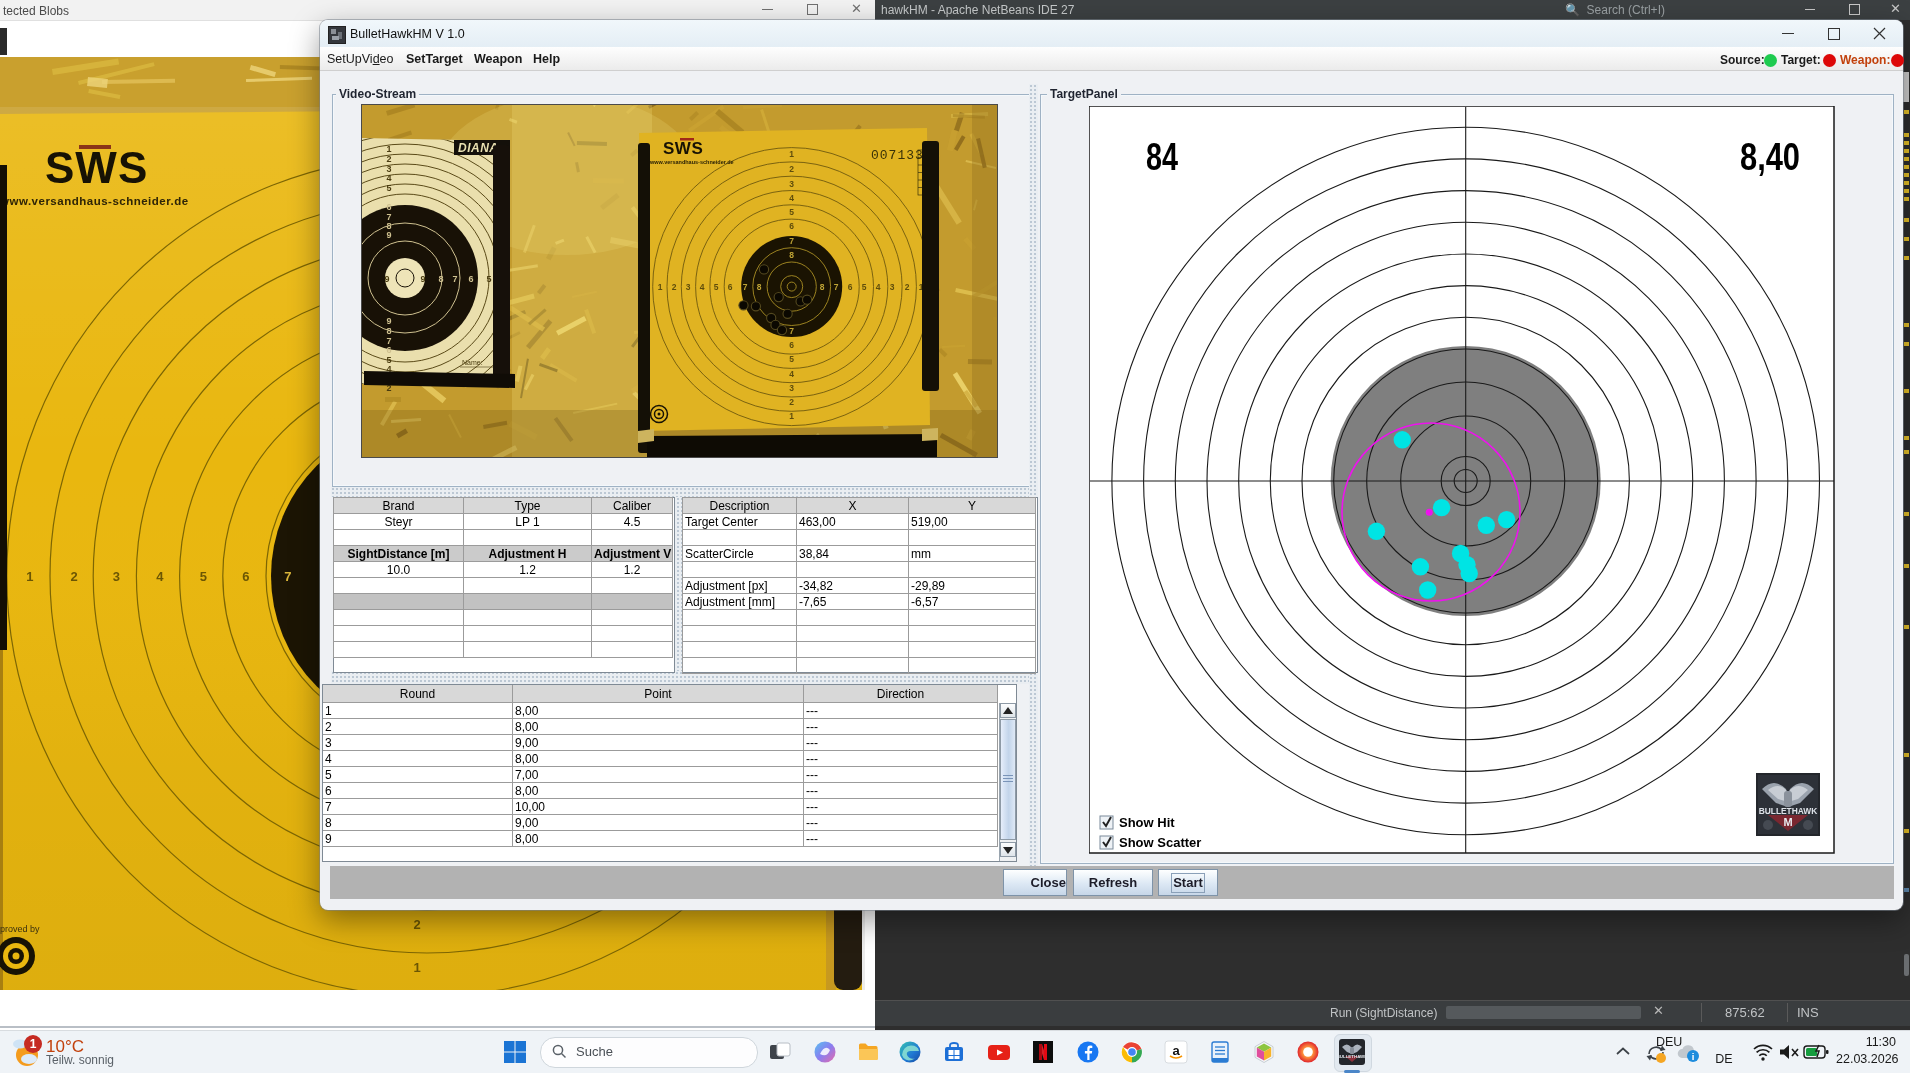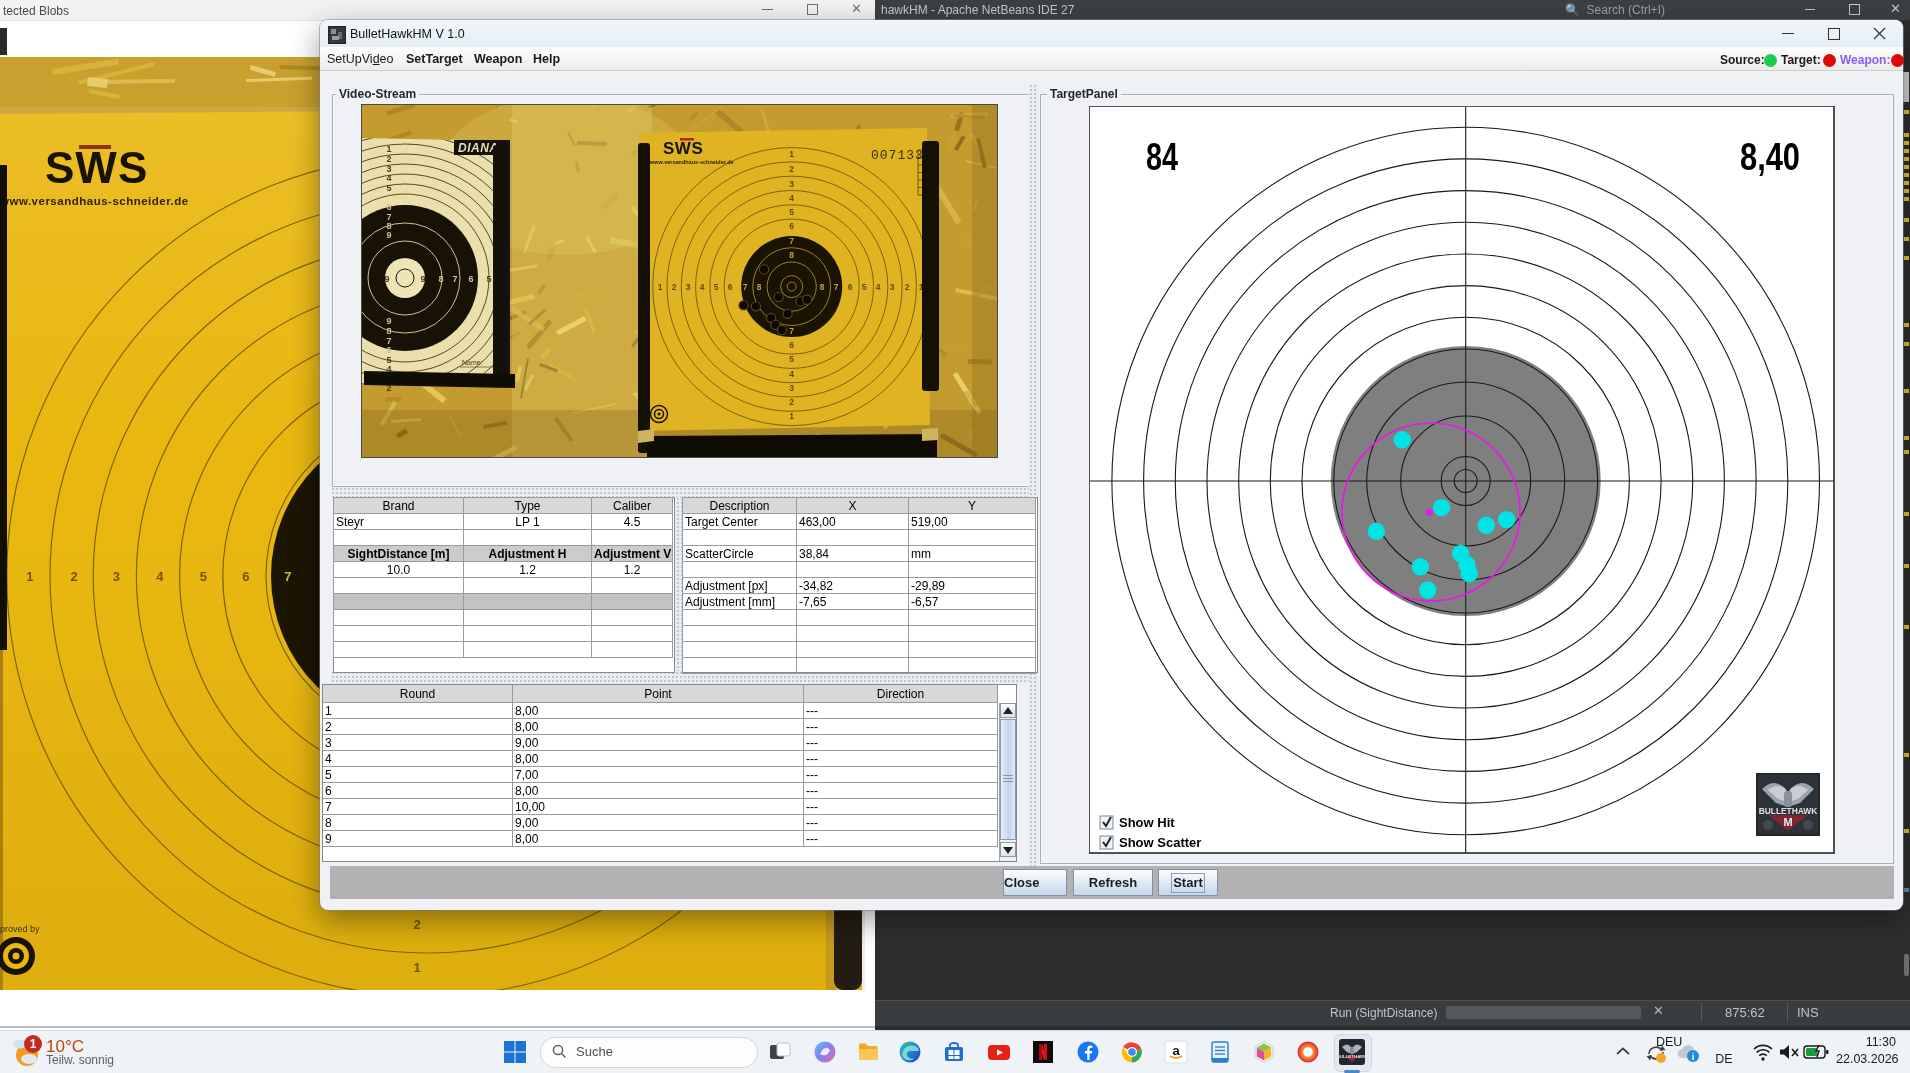--- a/index.html
+++ b/index.html
@@ -158,21 +158,21 @@
 
  <div class="a" style="left:0;top:27px;width:1583px;height:23px;background:linear-gradient(#fefefe,#ebebeb);border-bottom:1px solid #cfcfcf"></div>
  <div class="tx" style="left:7px;top:32px;font-size:12.5px;font-weight:normal;color:#1a1a1a">SetUpVi<span style="text-decoration:underline">d</span>eo</div>
  <div class="tx" style="left:86px;top:32px;font-size:12.5px;font-weight:bold;color:#1a1a1a">SetTarget</div>
  <div class="tx" style="left:154px;top:32px;font-size:12.5px;font-weight:bold;color:#1a1a1a">Weapon</div>
  <div class="tx" style="left:213px;top:32px;font-size:12.5px;font-weight:bold;color:#1a1a1a">Help</div>
  <div class="tx" style="left:1400px;top:33px;font-size:12px;font-weight:bold;color:#1a1a1a">Source:</div>
  <div class="a" style="left:1444px;top:34px;width:13px;height:13px;border-radius:50%;background:#1ecb4f"></div>
  <div class="tx" style="left:1461px;top:33px;font-size:12px;font-weight:bold;color:#1a1a1a">Target:</div>
  <div class="a" style="left:1503px;top:34px;width:13px;height:13px;border-radius:50%;background:#dd0808"></div>
- <div class="tx" style="left:1520px;top:33px;font-size:12px;font-weight:bold;color:#8b5cf6">Weapon:</div>
+ <div class="tx" style="left:1520px;top:33px;font-size:12px;font-weight:bold;color:#c2410c">Weapon:</div>
  <div class="a" style="left:1571px;top:34px;width:13px;height:13px;border-radius:50%;background:#dd0808"></div>
 
  <div class="a" style="left:12px;top:74px;width:701px;height:391px;border:1px solid #9fb2c4;box-shadow:inset 0 0 0 1px #f4f8fb"></div>
  <div class="tx" style="left:16px;top:67px;font-size:12px;font-weight:bold;color:#1f2430;background:#eff1f4;padding:0 3px">Video-Stream</div>
 <svg class="a" style="left:41px;top:84px;border:1px solid #4a4a4a" width="635" height="352" viewBox="0 0 635 352">
       <rect width="635" height="352" fill="#c39b2e"></rect>
       <rect x="164" y="241" width="35" height="5" fill="#8f6c1c" opacity="0.80" transform="rotate(-50 164 241)"></rect>
       <rect x="552" y="226" width="15" height="2" fill="#ecd46c" opacity="0.51" transform="rotate(55 552 226)"></rect>
       <rect x="80" y="241" width="48" height="6" fill="#d3ad3a" opacity="0.89" transform="rotate(54 80 241)"></rect>
       <rect x="514" y="284" width="41" height="5" fill="#ecd46c" opacity="0.66" transform="rotate(72 514 284)"></rect>
@@ -477,21 +477,21 @@
 
  <div class="a" style="left:13px;top:477px;width:340px;height:174px;background:#fff;border:1px solid #7f8a95">
  <table class="t1" style="width:339px;margin:-1px 0 16px -1px">
  <tbody>
           <tr>
             <th style="width:130px">Brand</th>
             <th style="width:128px">Type</th>
             <th style="width:81px">Caliber</th>
           </tr>
  <tr>
-            <td style="text-align:left">Steyr</td>
+            <td style="text-align:center">Steyr</td>
             <td style="text-align:center">LP 1</td>
             <td style="text-align:center">4.5</td>
           </tr>
  <tr>
             <td></td>
             <td></td>
             <td></td>
           </tr>
  <tr>
             <td style="text-align:center;font-weight:bold;background:#cbcbcb">SightDistance [m]</td>
@@ -713,21 +713,21 @@
 <path d="M12 17 Q22 9 30 17 L32 21 L34 17 Q42 9 52 17 L42 26 L32 29 L22 26 Z" fill="#c8cdd4"></path>
 <rect x="28" y="18" width="8" height="16" rx="3" fill="#8a919b"></rect>
 <polygon points="12,42 52,42 32,58" fill="#7a2730"></polygon>
 <text x="32" y="41" font-size="8.4" font-weight="bold" fill="#dde2e8" text-anchor="middle" letter-spacing="0">BULLETHAWK</text>
 <text x="32" y="53" font-size="11" font-weight="bold" fill="#e8ecf0" text-anchor="middle">M</text>
 <circle cx="12" cy="52" r="5" fill="#454a52"></circle>
         <circle cx="52" cy="52" r="5" fill="#454a52"></circle>
 </g>
     </svg>
  <div class="a" style="left:10px;top:846px;width:1564px;height:33px;background:#b2b2b2"></div>
- <div class="a" style="left:683px;top:849px;width:64px;height:27px;background:linear-gradient(#feffff,#dce8f4 55%,#c7d7e8);border:1px solid #7e93a8;box-sizing:border-box;text-align:left;font-size:13px;font-weight:bold;color:#1c1c28;line-height:25px">Close</div>
+ <div class="a" style="left:683px;top:849px;width:64px;height:27px;background:linear-gradient(#feffff,#dce8f4 55%,#c7d7e8);border:1px solid #7e93a8;box-sizing:border-box;text-align:right;font-size:13px;font-weight:bold;color:#1c1c28;line-height:25px">Close</div>
  <div class="a" style="left:753px;top:849px;width:80px;height:27px;background:linear-gradient(#feffff,#dce8f4 55%,#c7d7e8);border:1px solid #7e93a8;box-sizing:border-box;text-align:center;font-size:13px;font-weight:bold;color:#1c1c28;line-height:25px">Refresh</div>
  <div class="a" style="left:838px;top:849px;width:60px;height:27px;background:linear-gradient(#feffff,#dce8f4 55%,#c7d7e8);border:1px solid #7e93a8;box-sizing:border-box;text-align:center;font-size:13px;font-weight:bold;color:#1c1c28;line-height:25px"><span style="border:1px solid #8aa0b8;padding:1px 1px 2px">Start</span></div>
 </div>
 
 <div class="a" style="left:0;top:1030px;width:1910px;height:43px;box-sizing:border-box;background:#eff3f7;border-top:1px solid #d8dce0">
 
  <svg class="a" style="left:12px;top:3px" width="34" height="34" viewBox="0 0 34 34">
   <circle cx="15" cy="21" r="11" fill="#f49b1d"></circle>
   <ellipse cx="8" cy="10" rx="7" ry="4.5" fill="#cfe3f5"></ellipse>
   <ellipse cx="17" cy="25" rx="8" ry="5" fill="#dceaf8"></ellipse>

